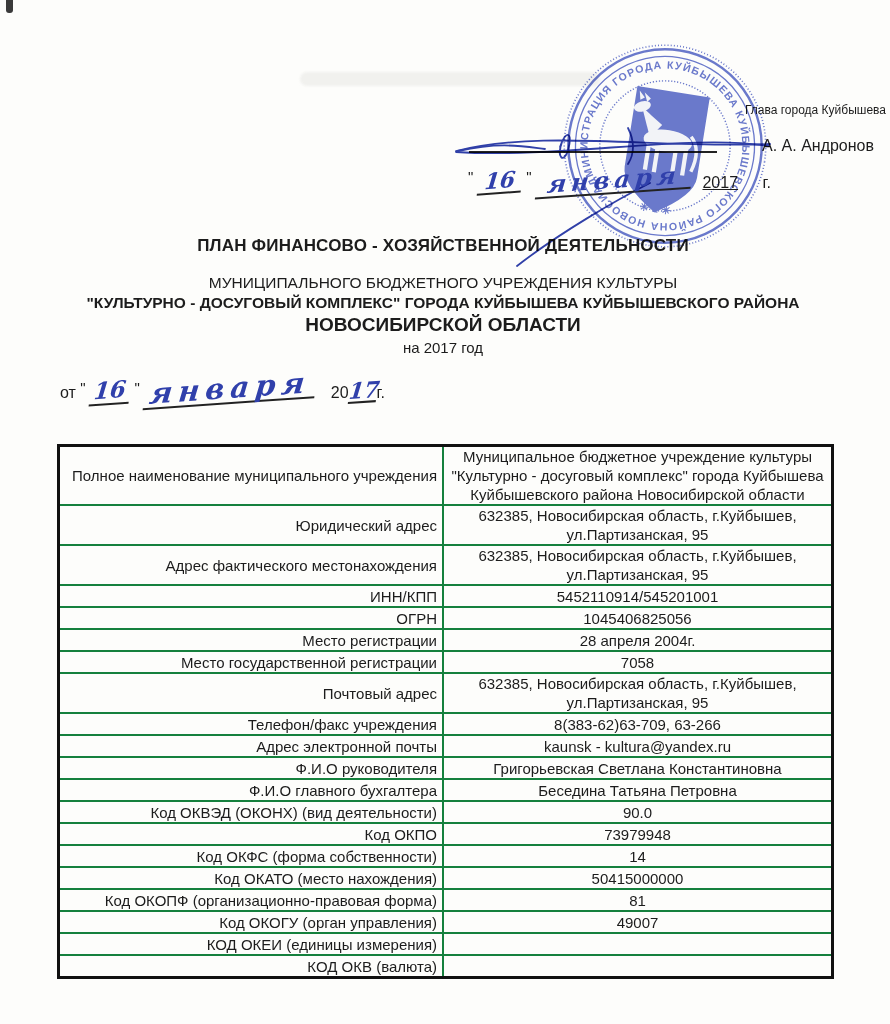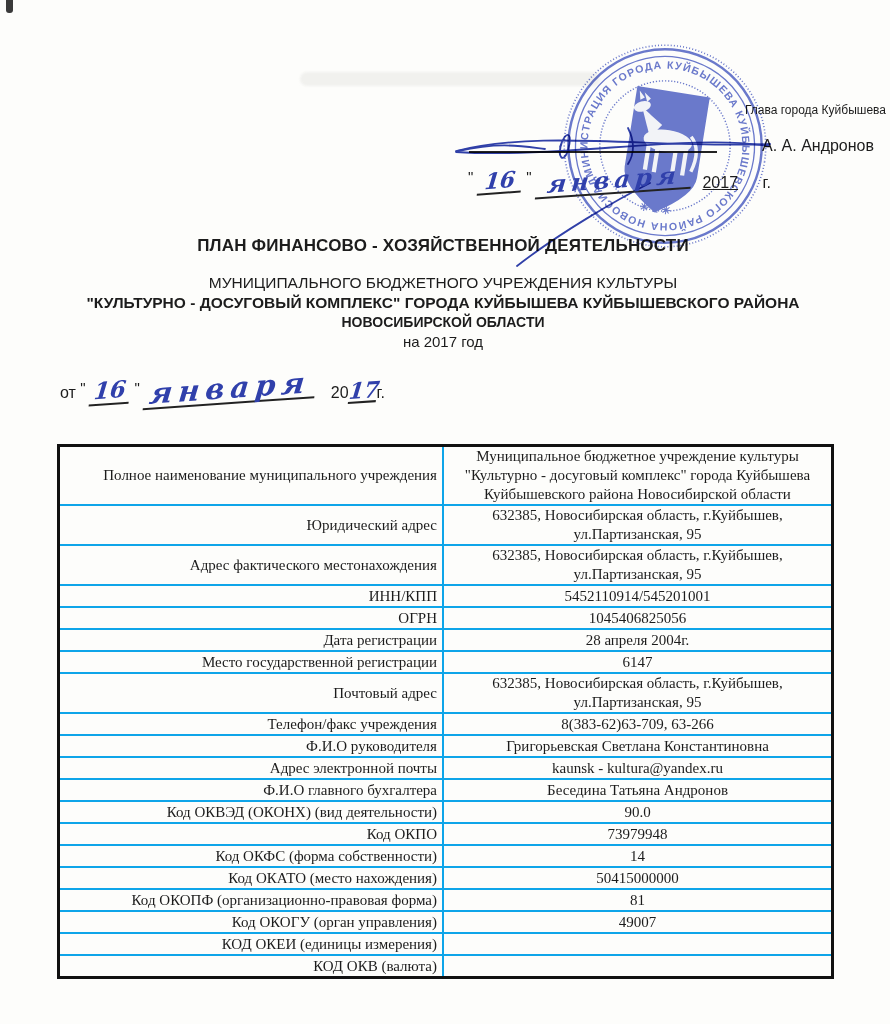--- a/index.html
+++ b/index.html
@@ -36,40 +36,40 @@
   .appr-day{font-size:22px;width:44px;text-align:center;border-bottom:2px solid #222;line-height:24px;}
   .appr-month{font-size:24px;width:156px;text-align:center;border-bottom:2px solid #222;letter-spacing:5px;line-height:24px;}
   .appr-year{margin-left:6px;text-decoration:underline;}
   .appr-gsuffix{margin-left:20px;}
 
   
   .titleblock{top:236px;left:0;width:886px;text-align:center;z-index:2;}
   .t1{font-size:17px;font-weight:bold;letter-spacing:.2px;}
   .t2{margin-top:18px;font-size:15.5px;font-weight:normal;}
   .t3{margin-top:2px;font-size:15.5px;font-weight:bold;}
-  .t4{margin-top:2px;font-size:14px;font-weight:bold;}
+  .t4{margin-top:2px;font-size:19px;font-weight:bold;}
   .t5{margin-top:3px;font-size:15px;text-align:center;}
 
   
   .docdate{top:374px;left:60px;z-index:2;font-size:16px;white-space:nowrap;}
   .docdate .q{font-size:15px;vertical-align:5px;}
   .dd-day{font-size:23px;width:40px;text-align:center;border-bottom:2px solid #222;line-height:26px;}
   .dd-month{font-size:29px;width:172px;text-align:center;border-bottom:2px solid #222;letter-spacing:6px;line-height:28px;}
   .dd-century{margin-left:10px;}
   .dd-year2{font-size:22px;width:28px;text-align:center;border-bottom:2px solid #222;line-height:22px;}
 
   
   table.org{
     position:absolute;left:57px;top:444px;width:777px;
     border-collapse:collapse;z-index:2;
     font-size:15px;line-height:1.27;
   }
   table.org td{
-    border:2px solid #0ea5e9;
-    padding:0 5px;vertical-align:middle;height:20px;font-family:Liberation Serif, serif;
+    border:2px solid #15803d;
+    padding:0 5px;vertical-align:middle;height:20px;
   }
   table.org{border:3px solid #111;}
   td.lbl{width:372px;text-align:right;}
   td.val{text-align:center;}
 </style>
 </head>
 <body>
 
 <div class="abs corner-mark"></div>
 <div class="abs smudge"></div>
@@ -169,52 +169,52 @@
         <td class="lbl">ИНН/КПП</td>
         <td class="val">5452110914/545201001</td>
       </tr>
 
       <tr>
         <td class="lbl">ОГРН</td>
         <td class="val">1045406825056</td>
       </tr>
 
       <tr>
-        <td class="lbl">Дата регистрации</td>
+        <td class="lbl">Место регистрации</td>
         <td class="val">28 апреля 2004г.</td>
       </tr>
 
       <tr>
         <td class="lbl">Место государственной регистрации</td>
-        <td class="val">6147</td>
+        <td class="val">7058</td>
       </tr>
 
       <tr>
         <td class="lbl">Почтовый адрес</td>
         <td class="val">632385, Новосибирская область, г.Куйбышев, ул.Партизанская, 95</td>
       </tr>
 
       <tr>
         <td class="lbl">Телефон/факс учреждения</td>
         <td class="val">8(383-62)63-709, 63-266</td>
       </tr>
 
       <tr>
+        <td class="lbl">Адрес электронной почты</td>
+        <td class="val">kaunsk - kultura@yandex.ru</td>
+      </tr>
+
+      <tr>
         <td class="lbl">Ф.И.О руководителя</td>
         <td class="val">Григорьевская Светлана Константиновна</td>
       </tr>
 
       <tr>
-        <td class="lbl">Адрес электронной почты</td>
-        <td class="val">kaunsk - kultura@yandex.ru</td>
-      </tr>
-
-      <tr>
         <td class="lbl">Ф.И.О главного бухгалтера</td>
-        <td class="val">Беседина Татьяна Андронов</td>
+        <td class="val">Беседина Татьяна Петровна</td>
       </tr>
 
       <tr>
         <td class="lbl">Код ОКВЭД (ОКОНХ) (вид деятельности)</td>
         <td class="val">90.0</td>
       </tr>
 
       <tr>
         <td class="lbl">Код ОКПО</td>
         <td class="val">73979948</td>

